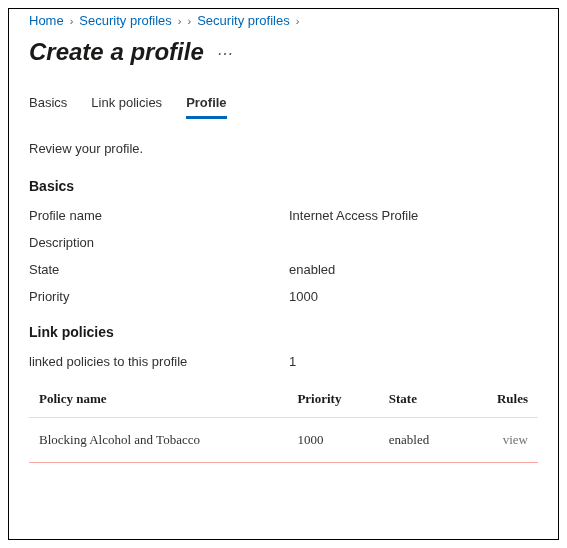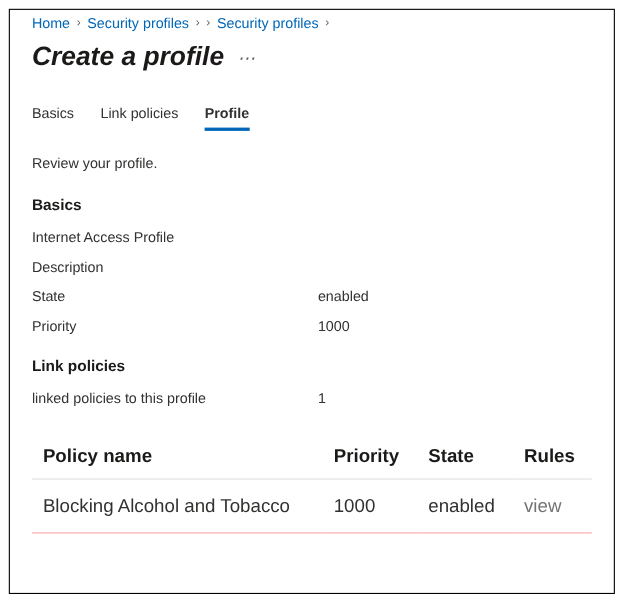--- a/index.html
+++ b/index.html
@@ -78,37 +78,38 @@
       font-size: 13px;
       color: #323130;
       margin-bottom: 12px;
     }
     .kv-row .label { width: 260px; }
     .kv-row .value { flex: 1; }
     .section-gap { margin-top: 20px; }
     table {
       width: 100%;
       border-collapse: collapse;
-      margin-top: 28px;
-      font-size: 17px;
+      margin-top: 14px;
+      font-size: 13px;
+      font-family: Liberation Serif, serif;
     }
     thead th {
       text-align: left;
       font-weight: 700;
       padding: 8px 10px 10px 10px;
       border-bottom: 1px solid #e1dfdd;
       color: #1b1a19;
     }
     tbody td {
       padding: 14px 10px;
       border-bottom: 1px solid #fca5a5;
       color: #323130;
     }
     .link-cell { color: #737373; cursor: pointer; }
-    thead th:last-child, tbody td:last-child { text-align: left; }
+    thead th:last-child, tbody td:last-child { text-align: right; }
   </style>
 </head>
 <body>
 
 <div class="frame">
 
   <nav class="breadcrumb">
     <a href="#">Home</a>
     <span class="sep">›</span>
     <a href="#">Security profiles</a>
@@ -127,20 +128,21 @@
     <div class="tab">Basics</div>
     <div class="tab">Link policies</div>
     <div class="tab active">Profile</div>
   </div>
 
   <div class="helper">Review your profile.</div>
 
   <div class="section-title">Basics</div>
 
   <div class="kv-row">
+    <div class="label">Profile name</div>
     <div class="value">Internet Access Profile</div>
   </div>
   <div class="kv-row">
     <div class="label">Description</div>
     <div class="value"></div>
   </div>
   <div class="kv-row">
     <div class="label">State</div>
     <div class="value">enabled</div>
   </div>

